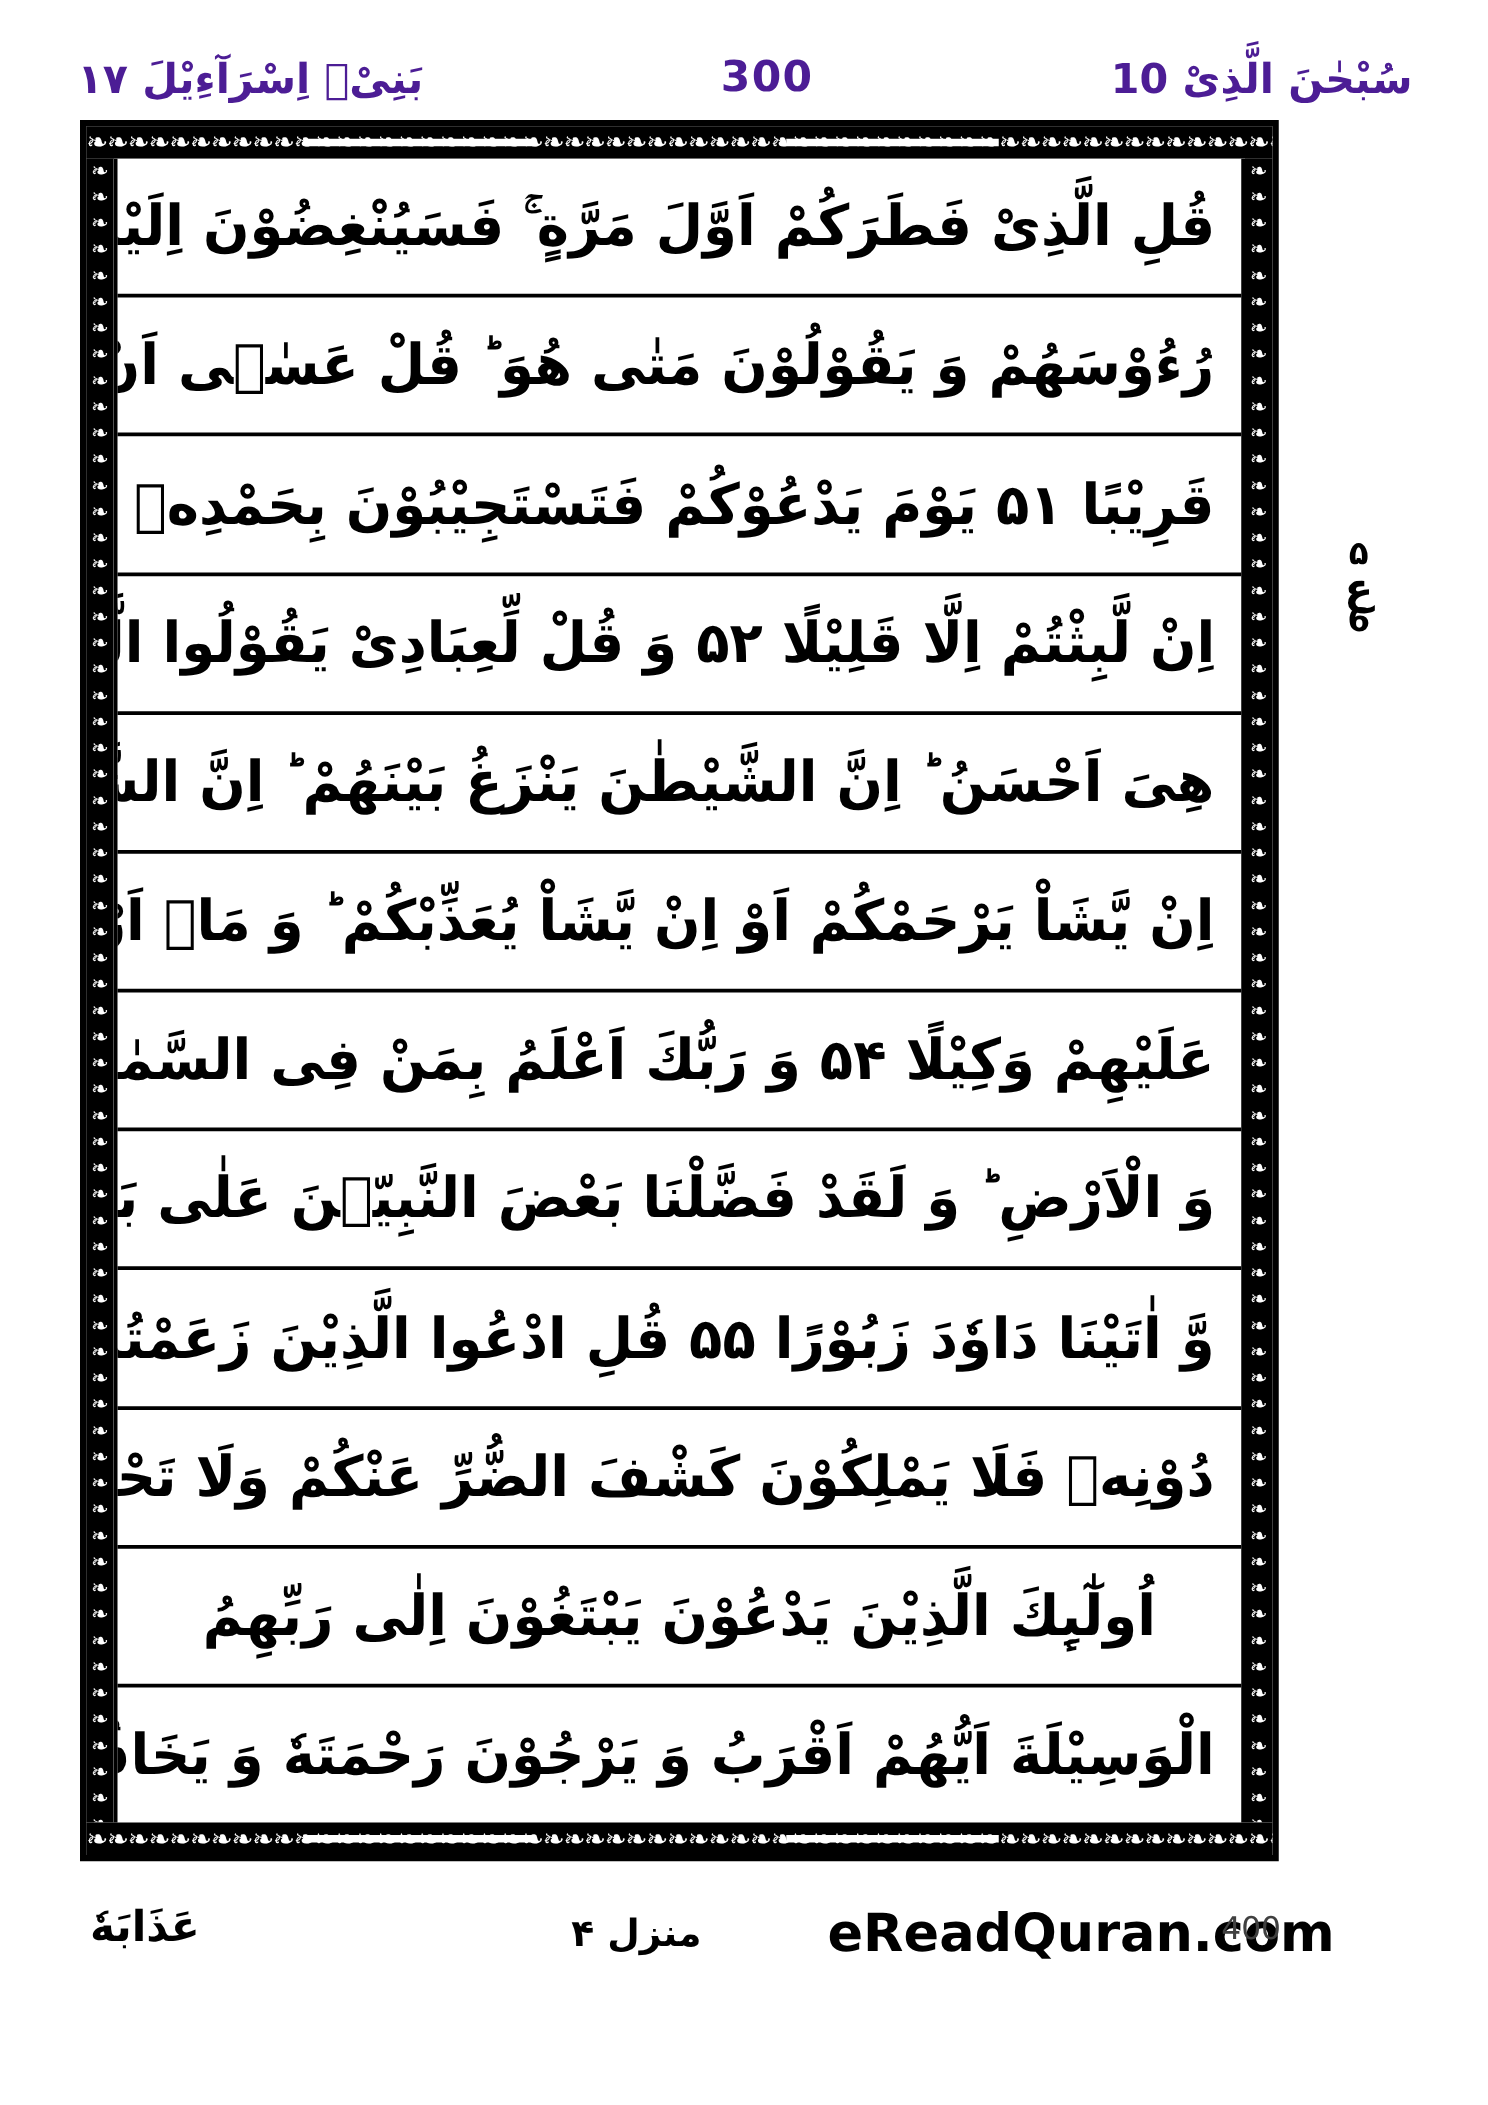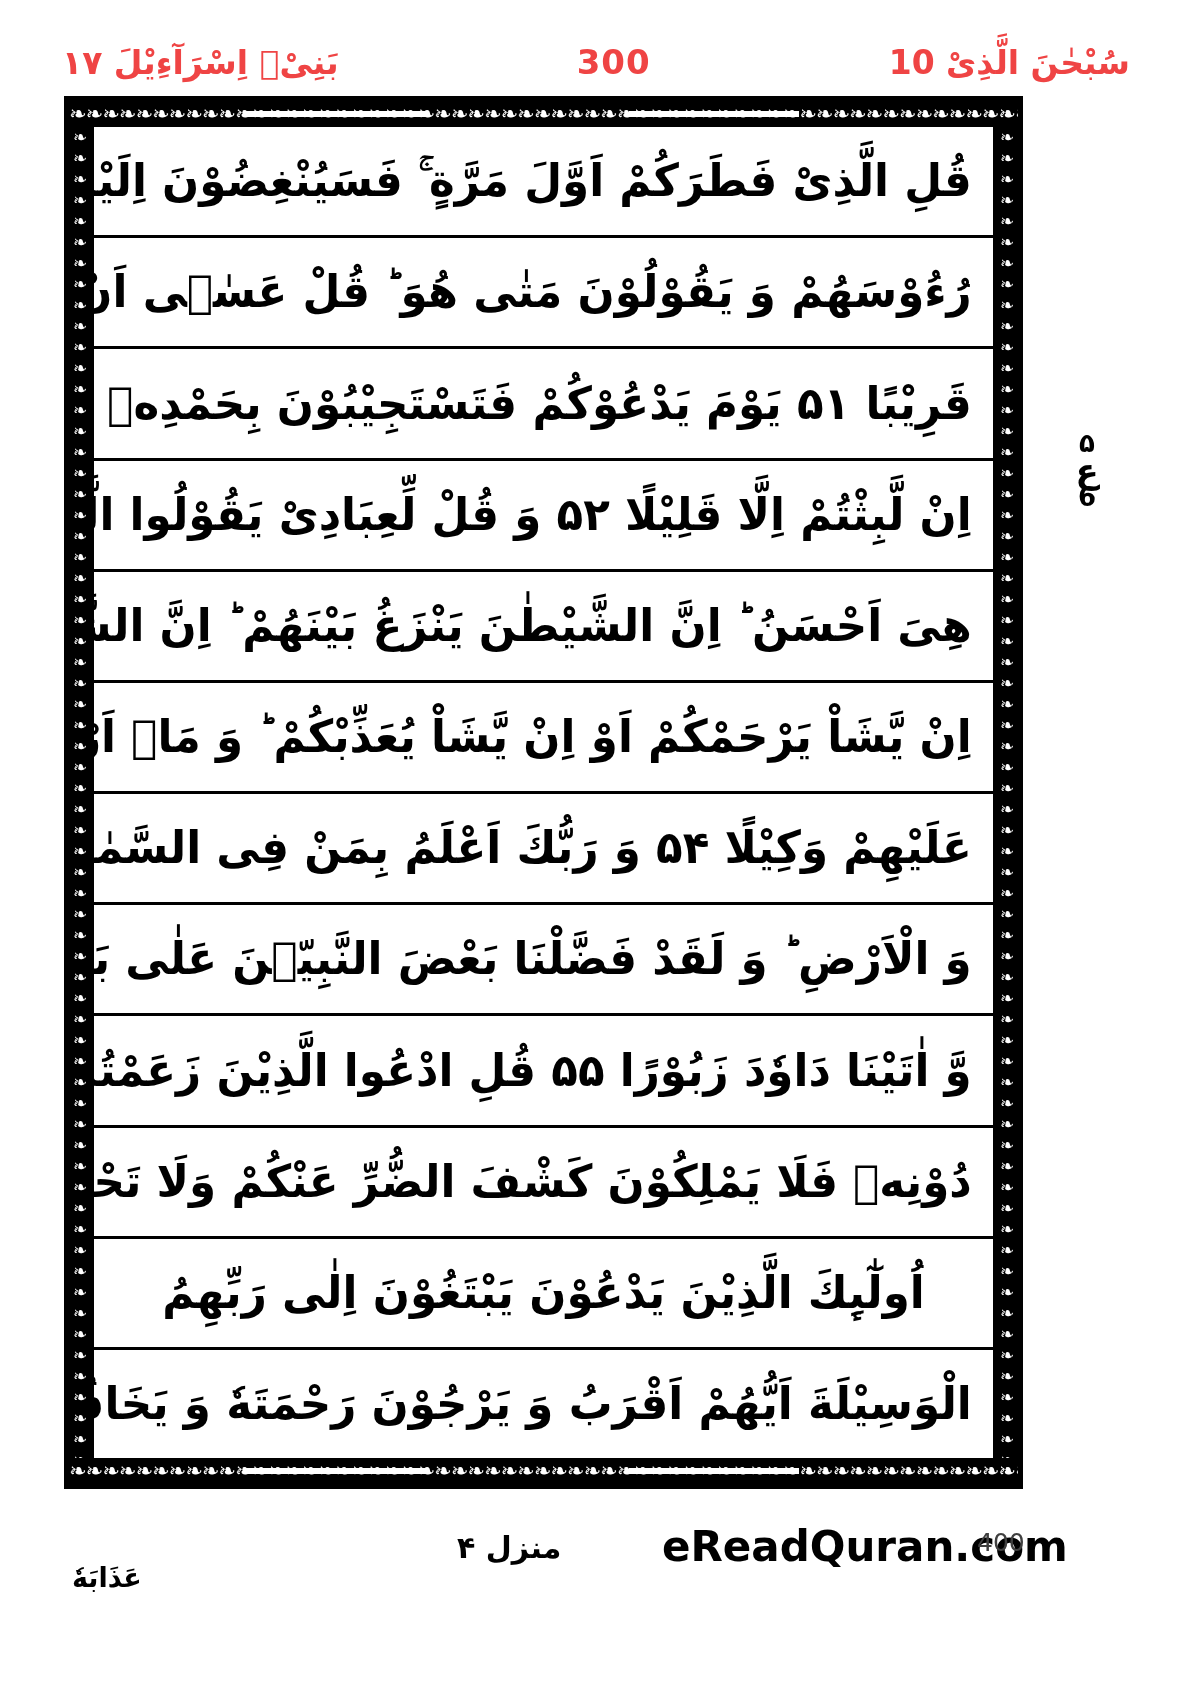--- a/index.html
+++ b/index.html
@@ -31,21 +31,21 @@
     height: 56px;
     display: flex;
     align-items: center;
     justify-content: space-between;
     direction: rtl;
   }
   .header-item {
     font-family: "DejaVu Sans", sans-serif;
     font-size: 33px;
     font-weight: 700;
-    color: #ef4444;
+    color: #4c1d95;
     white-space: nowrap;
     line-height: 1;
     letter-spacing: 0.5px;
     text-align: center;
   }
   .header-center {
     font-size: 34px;
     font-weight: 700;
     letter-spacing: 1px;
   }
@@ -186,26 +186,25 @@
     top: 1500px;
     left: 62px;
     width: 1070px;
     height: 110px;
   }
   .catchword {
     position: absolute;
     left: 10px;
     top: 22px;
     font-family: "DejaVu Sans", sans-serif;
-    font-size: 27px;
+    font-size: 34px;
     font-weight: 700;
     color: #000;
     direction: rtl;
     white-space: nowrap;
-    margin-top: 40px;
   }
   .manzil {
     position: absolute;
     left: 395px;
     top: 30px;
     font-family: "DejaVu Sans", sans-serif;
     font-size: 30px;
     font-weight: 700;
     color: #000;
     direction: rtl;

